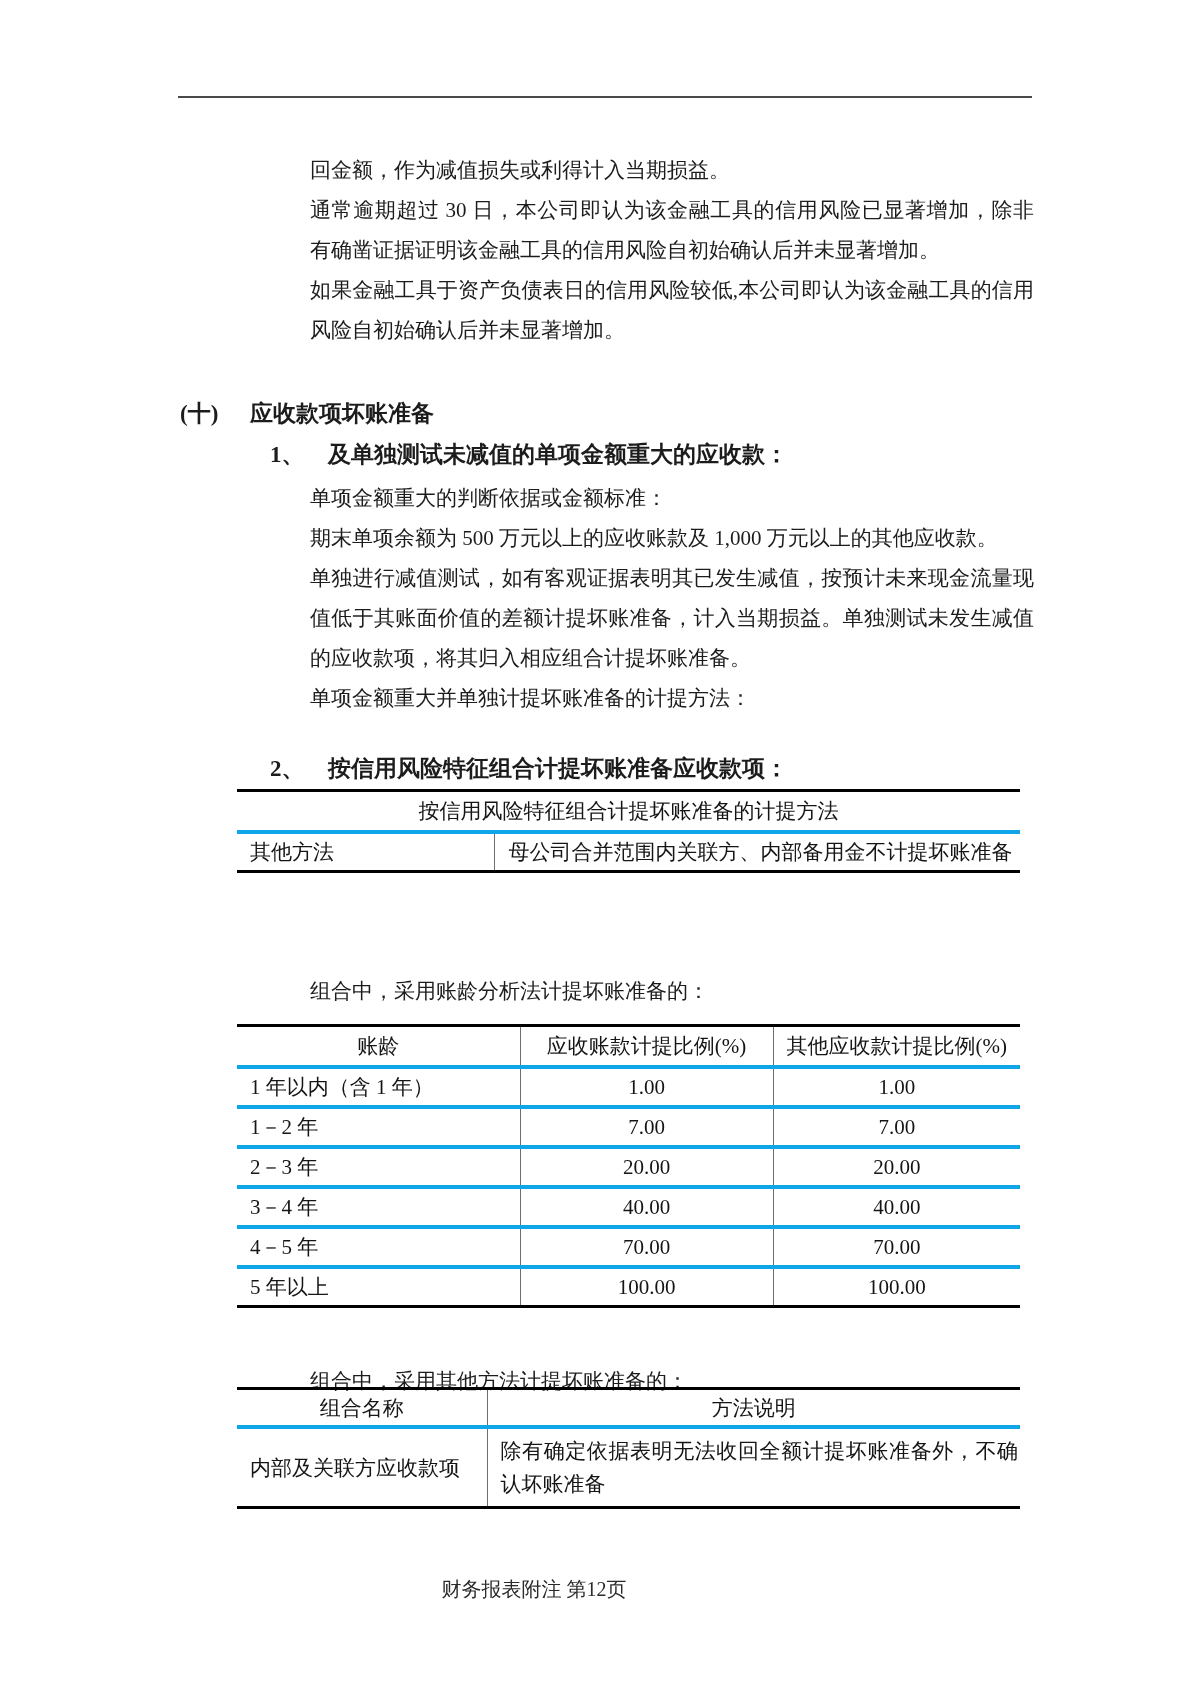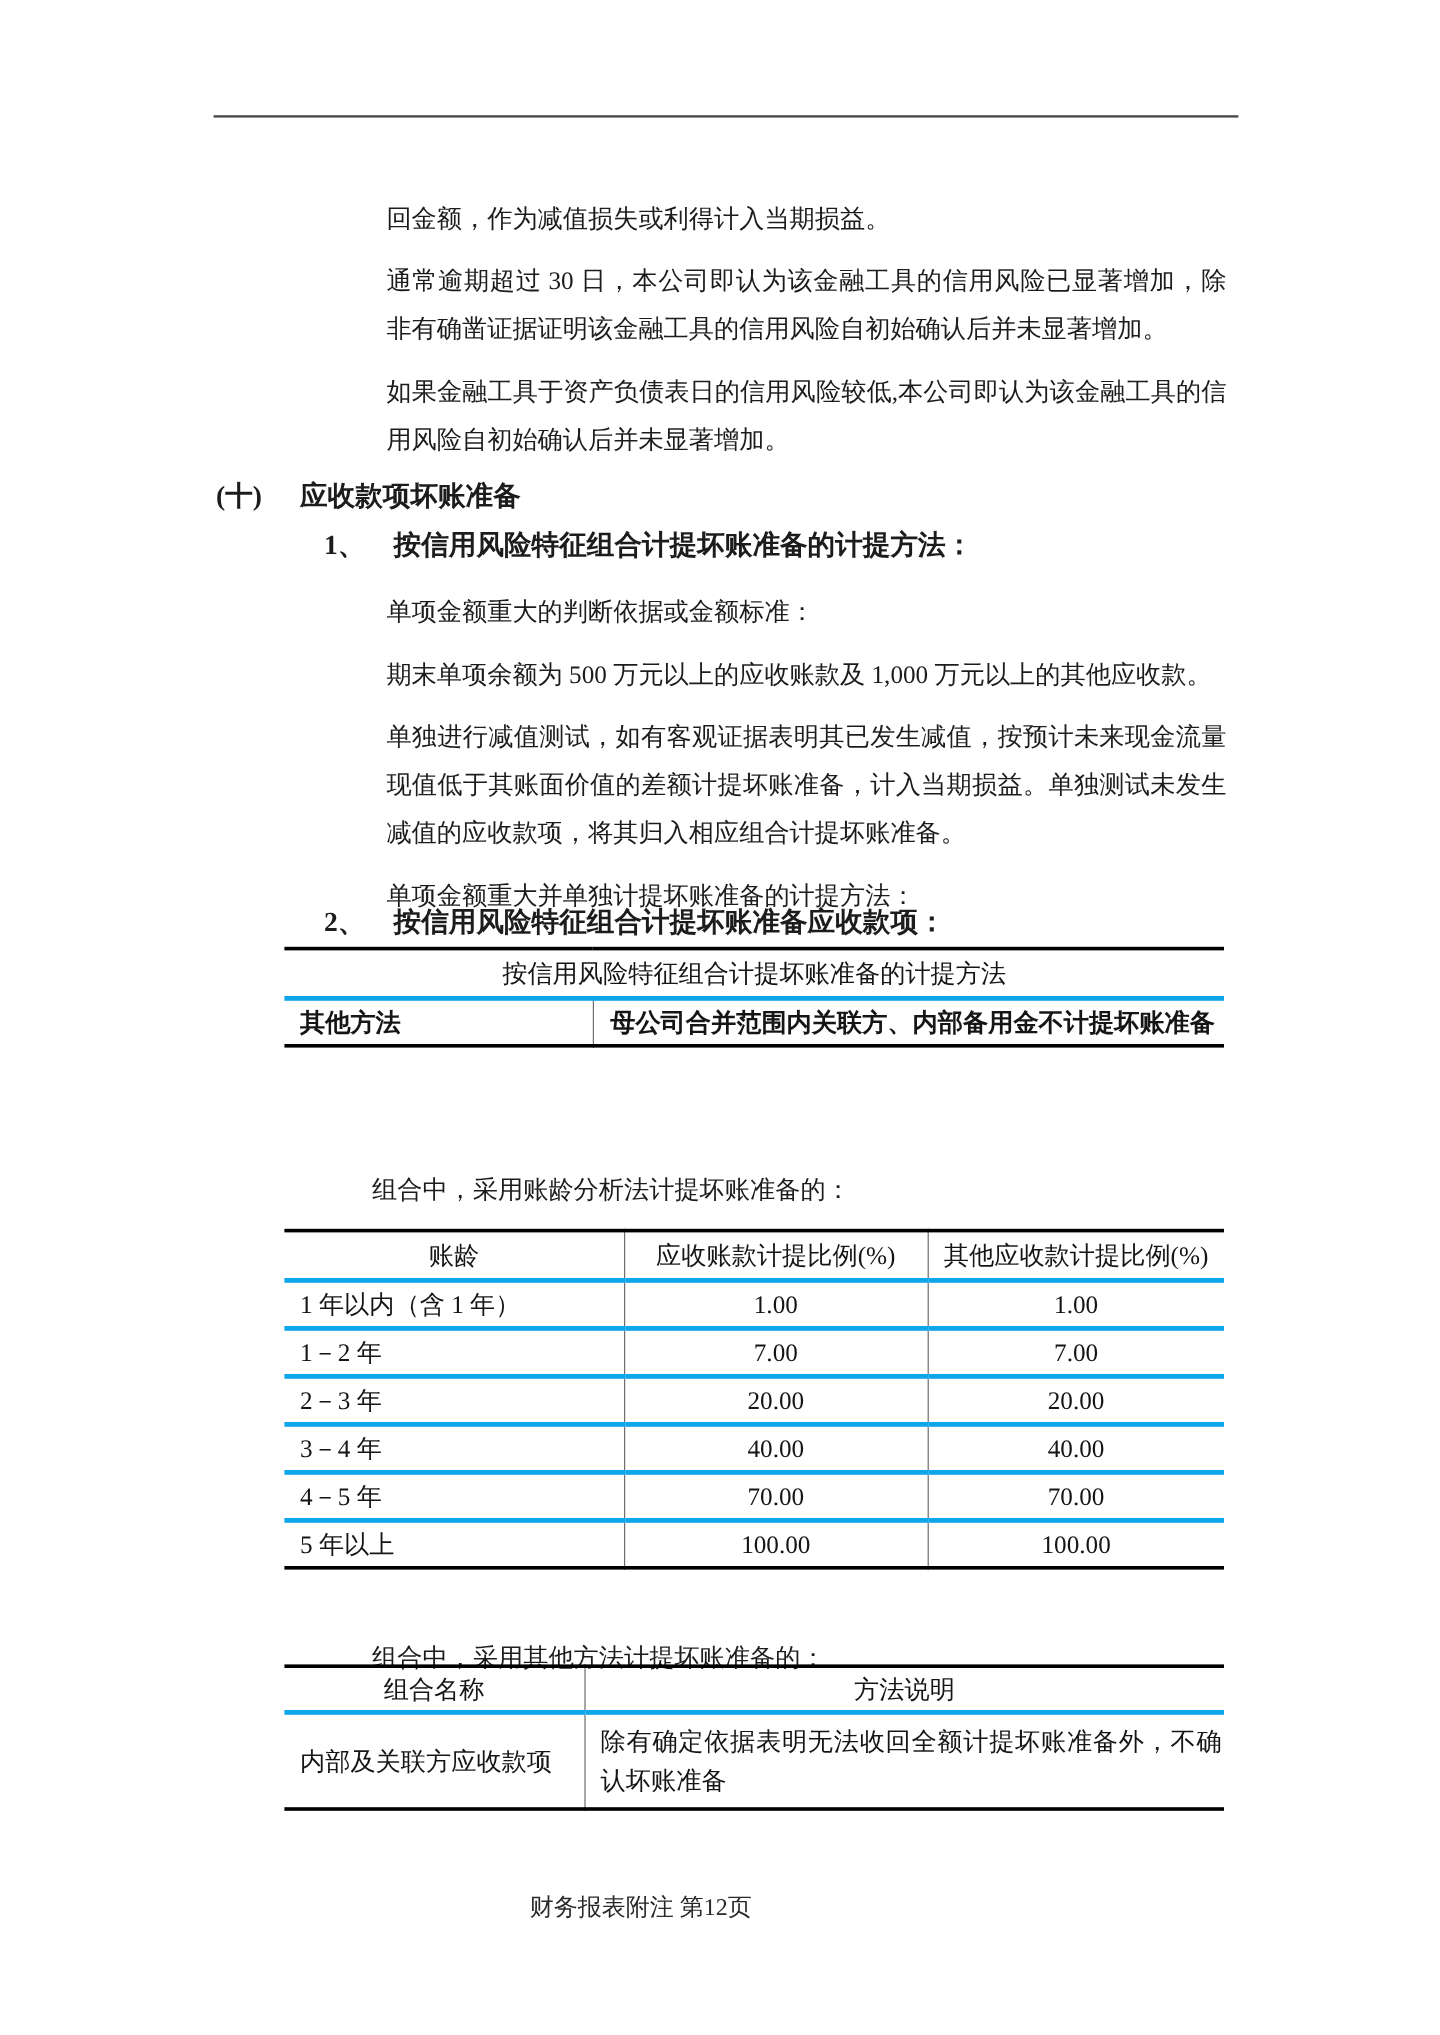--- a/index.html
+++ b/index.html
@@ -4,21 +4,21 @@
 <style>
   html,body { margin:0; padding:0; background:#ffffff; }
   .page {
     position:relative; width:1200px; height:1696px; background:#ffffff;
     font-family:"Liberation Serif","DejaVu Serif",serif; color:#1c1c1c;
     overflow:hidden;
   }
   .rule-top { position:absolute; left:178px; top:96px; width:854px; height:2px; background:#4a4a4a; }
 
   .textblock { position:absolute; font-size:21px; line-height:40px; }
-  .textblock p { margin:12px; text-align:justify; }
+  .textblock p { margin:0; text-align:justify; }
 
   .intro { left:310px; top:150px; width:724px; }
 
   .headline { position:absolute; font-weight:bold; font-size:23px; line-height:28px; white-space:nowrap; }
   .sec-num   { left:180px; top:400px; }
   .sec-title { left:250px; top:400px; }
   .sub1-num   { left:270px; top:441px; }
   .sub1-title { left:328px; top:441px; }
   .sub2-num   { left:270px; top:755px; }
   .sub2-title { left:328px; top:755px; }
@@ -31,21 +31,21 @@
 
   table.doc { position:absolute; left:237px; width:783px; border-collapse:collapse; table-layout:fixed;
               border-top:3px solid #000; border-bottom:3px solid #000; font-size:21px; color:#151515; }
   table.doc td { padding:0; vertical-align:middle; overflow:hidden; }
   .thin-b { border-bottom:4px solid #0ea5e9; }
   .thin-l { border-left:1px solid #6e6e6e; }
 
   .t1 { top:789px; }
   .t1 .caption { height:38px; text-align:center; }
   .t1 .row1 td { height:66px; }
-  .t1 .row2 td { height:36px;font-weight:bold; }
+  .t1 .row2 td { height:36px; }
   .t1 .name { padding-left:13px; }
   .t1 .desc { padding-left:14px; line-height:33px; text-align:justify; padding-right:2px; }
 
   .t2 { top:1024px; }
   .t2 .hd td { height:38px; text-align:center; }
   .t2 .dr td { height:36px; text-align:center; }
   .t2 .dr td.lab { text-align:left; padding-left:13px; }
 
   .t3 { top:1375px;margin-top:12px; }
   .t3 .hd td { height:35px; text-align:center; }
@@ -65,21 +65,21 @@
   <div class="textblock intro">
     <p>回金额，作为减值损失或利得计入当期损益。</p>
     <p>通常逾期超过 30 日，本公司即认为该金融工具的信用风险已显著增加，除非有确凿证据证明该金融工具的信用风险自初始确认后并未显著增加。</p>
     <p>如果金融工具于资产负债表日的信用风险较低,本公司即认为该金融工具的信用风险自初始确认后并未显著增加。</p>
   </div>
 
   <div class="headline sec-num">(十)</div>
   <div class="headline sec-title">应收款项坏账准备</div>
 
   <div class="headline sub1-num">1、</div>
-  <div class="headline sub1-title">按信用风险特征组合计提坏账准备的计提方法：</div>
+  <div class="headline sub1-title">及单独测试未减值的单项金额重大的应收款：</div>
 
   <div class="textblock sub1-body">
     <p>单项金额重大的判断依据或金额标准：</p>
     <p>期末单项余额为 500 万元以上的应收账款及 1,000 万元以上的其他应收款。</p>
     <p>单独进行减值测试，如有客观证据表明其已发生减值，按预计未来现金流量现值低于其账面价值的差额计提坏账准备，计入当期损益。单独测试未发生减值的应收款项，将其归入相应组合计提坏账准备。</p>
     <p>单项金额重大并单独计提坏账准备的计提方法：</p>
   </div>
 
   <div class="headline sub2-num">2、</div>
   <div class="headline sub2-title">按信用风险特征组合计提坏账准备应收款项：</div>

